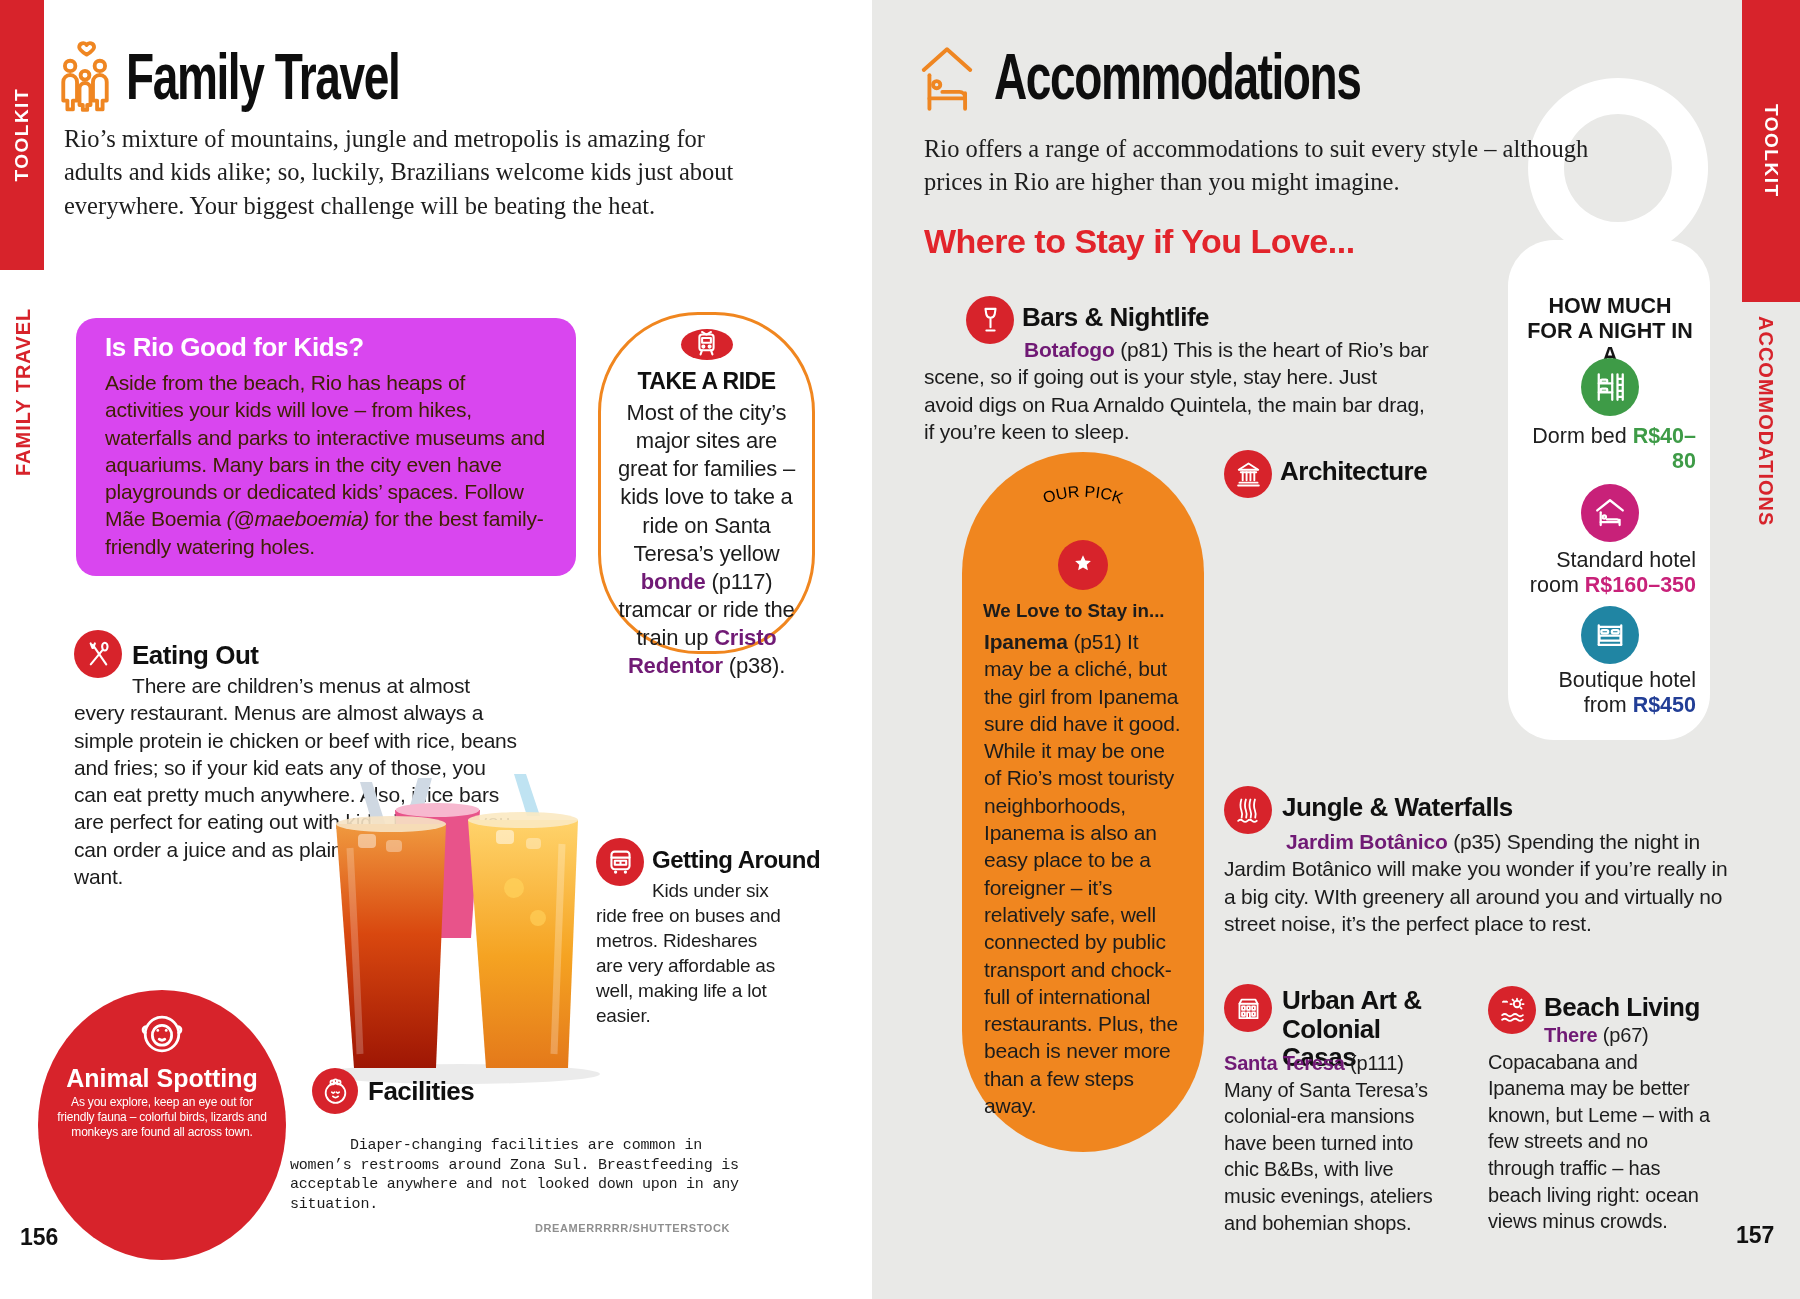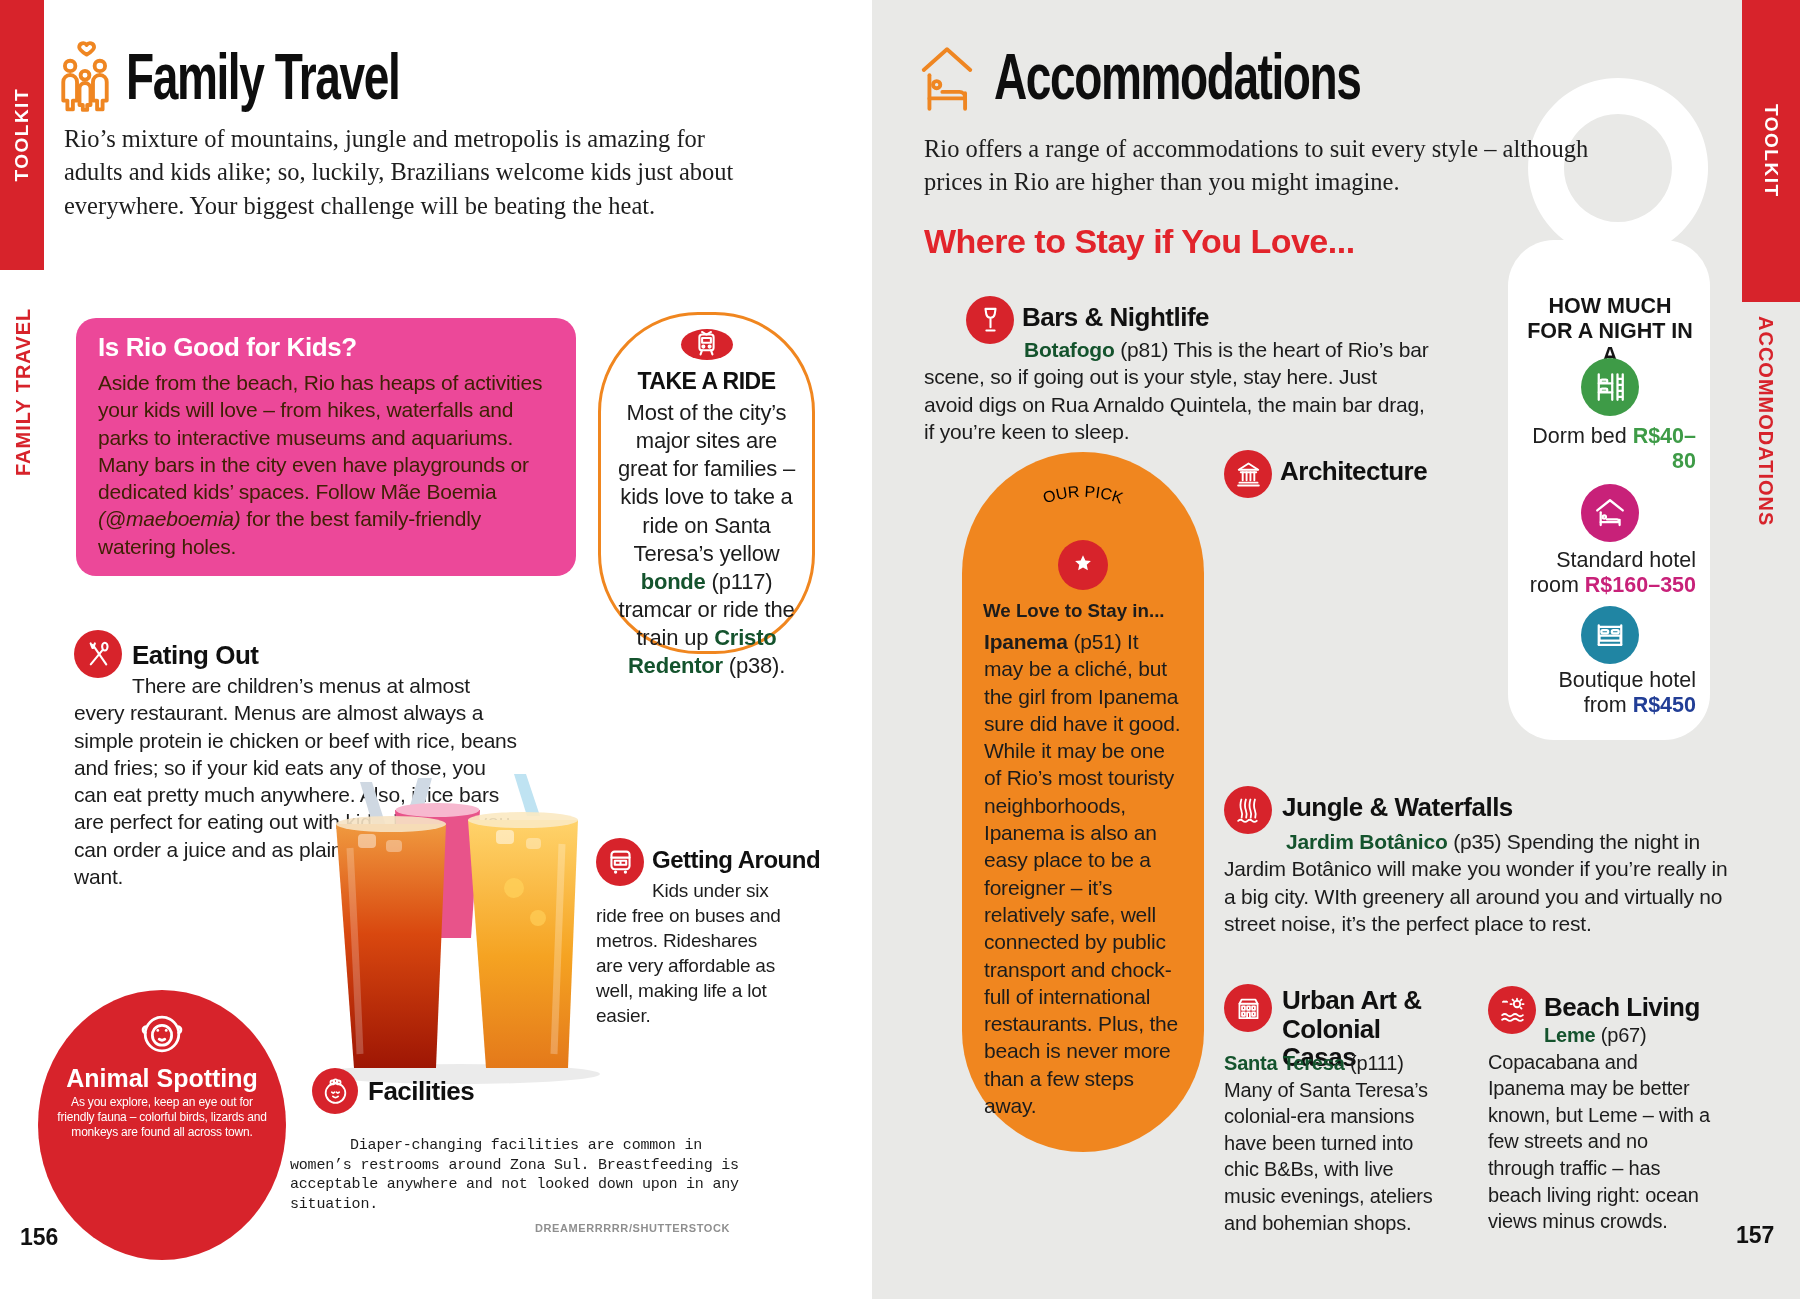--- a/index.html
+++ b/index.html
@@ -18,25 +18,25 @@
   .intro{font-family:"Liberation Serif",serif;font-size:24.5px;line-height:1.36;color:#1e1e1e;}
   .red-heading{color:#e2242b;font-weight:800;font-size:34px;letter-spacing:-.5px;}
   
   .sec-icon{width:48px;height:48px;border-radius:50%;background:#d7232b;
             display:flex;align-items:center;justify-content:center;}
   .sec-icon svg{width:31px;height:31px;}
   h3.sec-title{margin:0;font-size:26px;font-weight:800;letter-spacing:-.5px;color:#101010;}
   .body-text{font-size:21px;line-height:1.3;letter-spacing:-.2px;color:#1c1c1c;}
   .body-text.narrow{font-size:20px;line-height:1.33;}
   .indent{text-indent:58px;}
-  .hl{color:#14532d;font-weight:700;}
+  .hl{color:#701a75;font-weight:700;}
   .b{font-weight:700;}
   .i{font-style:italic;}
   
-  .kids-box{background:#ec4899;border-radius:20px;padding:14px 22px;box-sizing:border-box;}
+  .kids-box{background:#d946ef;border-radius:20px;padding:14px 29px;box-sizing:border-box;}
   .kids-box h2{margin:0 0 6px 0;color:#fff;font-size:26px;font-weight:800;letter-spacing:-.4px;}
   .kids-box .body-text{color:#3f2104;font-size:21px;line-height:1.3;}
   .ride-card{background:#fff;border:3px solid #f0861f;border-radius:100px;box-sizing:border-box;
              display:flex;flex-direction:column;align-items:center;text-align:center;padding:14px 13px;}
   .ride-card .sec-icon{width:52px;height:52px;}
   .ride-card h3{margin:8px 0 4px 0;font-size:23px;}
   .ride-card .body-text{font-size:22px;line-height:1.28;}
   .animal-circle{background:#d7232b;border-radius:50%;display:flex;flex-direction:column;
                  align-items:center;text-align:center;color:#fff;padding:20px 18px;box-sizing:border-box;}
   .animal-circle h3{margin:6px 0 2px 0;font-size:25px;color:#fff;}
@@ -270,21 +270,21 @@
 
   <div class="abs sec-icon" style="left:1488px;top:986px;">
     <svg viewBox="0 0 24 24" fill="none" stroke="#fff" stroke-width="1.4" stroke-linecap="round" stroke-linejoin="round">
       <circle cx="15.5" cy="7" r="2.5"></circle>
       <path d="M15.5 2.9 v1.1 M19.5 7 h1.1 M18.2 4.3 l.8 -.8 M18.2 9.7 l.8 .8 M11.5 7 h-1.1 M12.8 4.3 l-.8 -.8"></path>
       <path d="M4.6 5.4 q.8 -.8 1.6 0 q.8 -.8 1.6 0"></path>
       <path d="M4 15.6 q2 -1.7 4 0 q2 1.7 4 0 q2 -1.7 4 0 q2 1.7 4 0 M4 19.2 q2 -1.7 4 0 q2 1.7 4 0 q2 -1.7 4 0 q2 1.7 4 0"></path>
     </svg>
   </div>
   <h3 class="abs sec-title" style="left:1544px;top:992px;">Beach Living</h3>
-  <div class="abs body-text narrow" style="left:1488px;top:1022px;width:222px;text-indent:56px;"><span class="hl">Leme</span><span> (p67) Copacabana and Ipanema may be better known, but Leme – with a few streets and no through traffic – has beach living right: ocean views minus crowds.</span></div>
+  <div class="abs body-text narrow" style="left:1488px;top:1022px;width:222px;text-indent:56px;"><span class="hl">There</span><span> (p67) Copacabana and Ipanema may be better known, but Leme – with a few streets and no through traffic – has beach living right: ocean views minus crowds.</span></div>
 
   <div class="abs price-head" style="left:1524px;top:294px;width:172px;">HOW MUCH FOR A NIGHT IN A</div>
 
   <div class="abs price-circle" style="left: 1581px; top: 358px; background-color: rgb(62, 155, 71);">
     <svg viewBox="0 0 24 24" fill="none" stroke="#fff" stroke-width="1.5" stroke-linecap="round" stroke-linejoin="round">
       <path d="M4.5 3.5 v17 M13.5 3.5 v17"></path>
         <path d="M4.5 9.5 h9 M4.5 15.5 h9"></path>
       <rect x="5.8" y="7.1" width="4.4" height="1.9" rx=".9"></rect>
         <rect x="5.8" y="13.1" width="4.4" height="1.9" rx=".9"></rect>
       <path d="M17 3.5 v17 M20.5 3.5 v17 M17 6.5 h3.5 M17 10.5 h3.5 M17 14.5 h3.5 M17 18.5 h3.5"></path>

